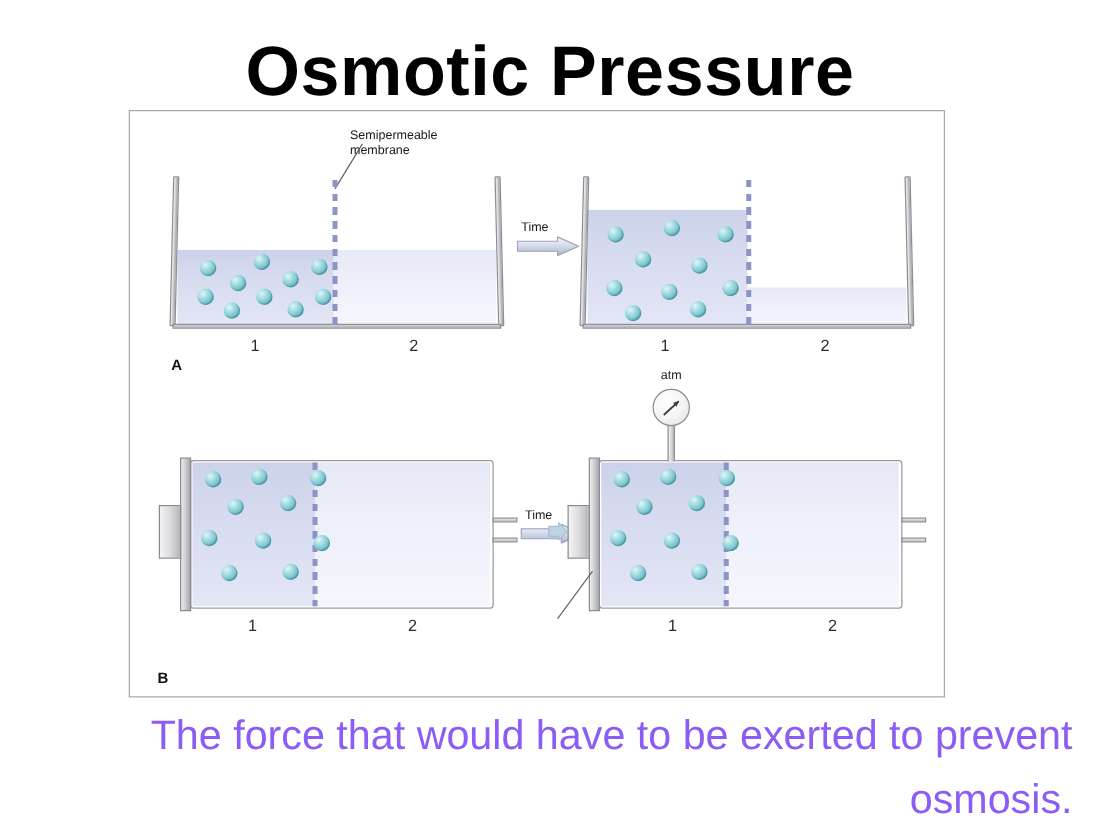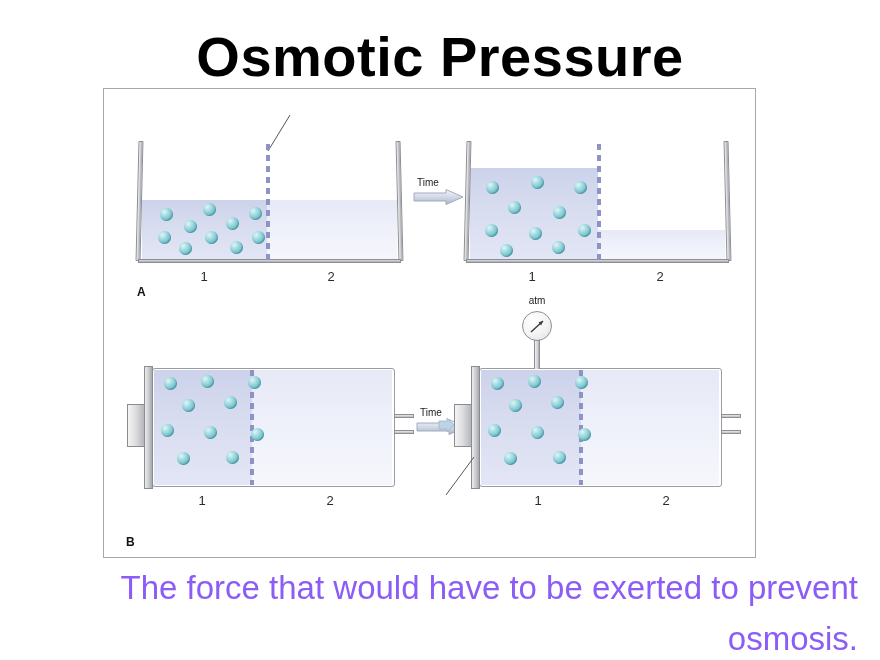--- a/index.html
+++ b/index.html
@@ -218,20 +218,22 @@
 </style>
 </head>
 <body>
 
 <div id="slide-title">Osmotic Pressure</div>
 
 <div id="figure-frame">
 
   <div class="fig-layer">
 
+    <div class="callout-text" style="left:176px; top:14px; width:110px;">Semipermeable
+membrane</div>
     <svg class="leader-svg" style="left:150px; top:24px;" width="40" height="40">
       <line x1="36" y1="2" x2="14" y2="38" stroke="#55565c" stroke-width="1"></line>
     </svg>
 
     <div class="vessel">
 
       <div class="liquid solute-side" style="left:38px; top:111px; width:125px; height:60px;"></div>
       <div class="liquid water-side" style="left:163px; top:111px; width:130px; height:60px;"></div>
 
       <div class="beaker-wall" style="left:33px; top:52px; width:5px; height:120px; transform: skewX(-1.4deg);"></div>

